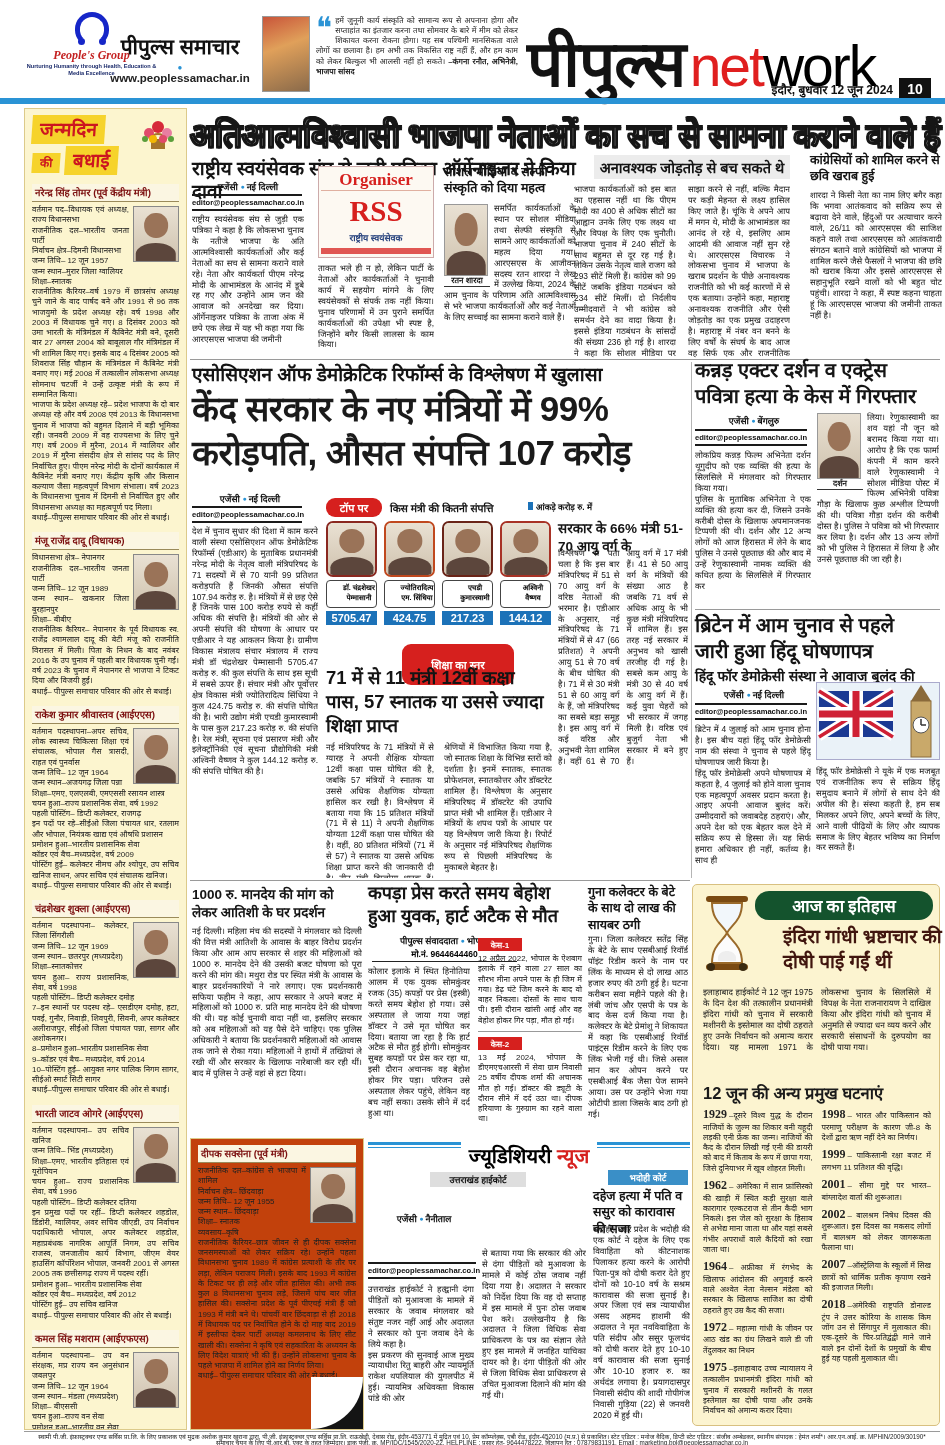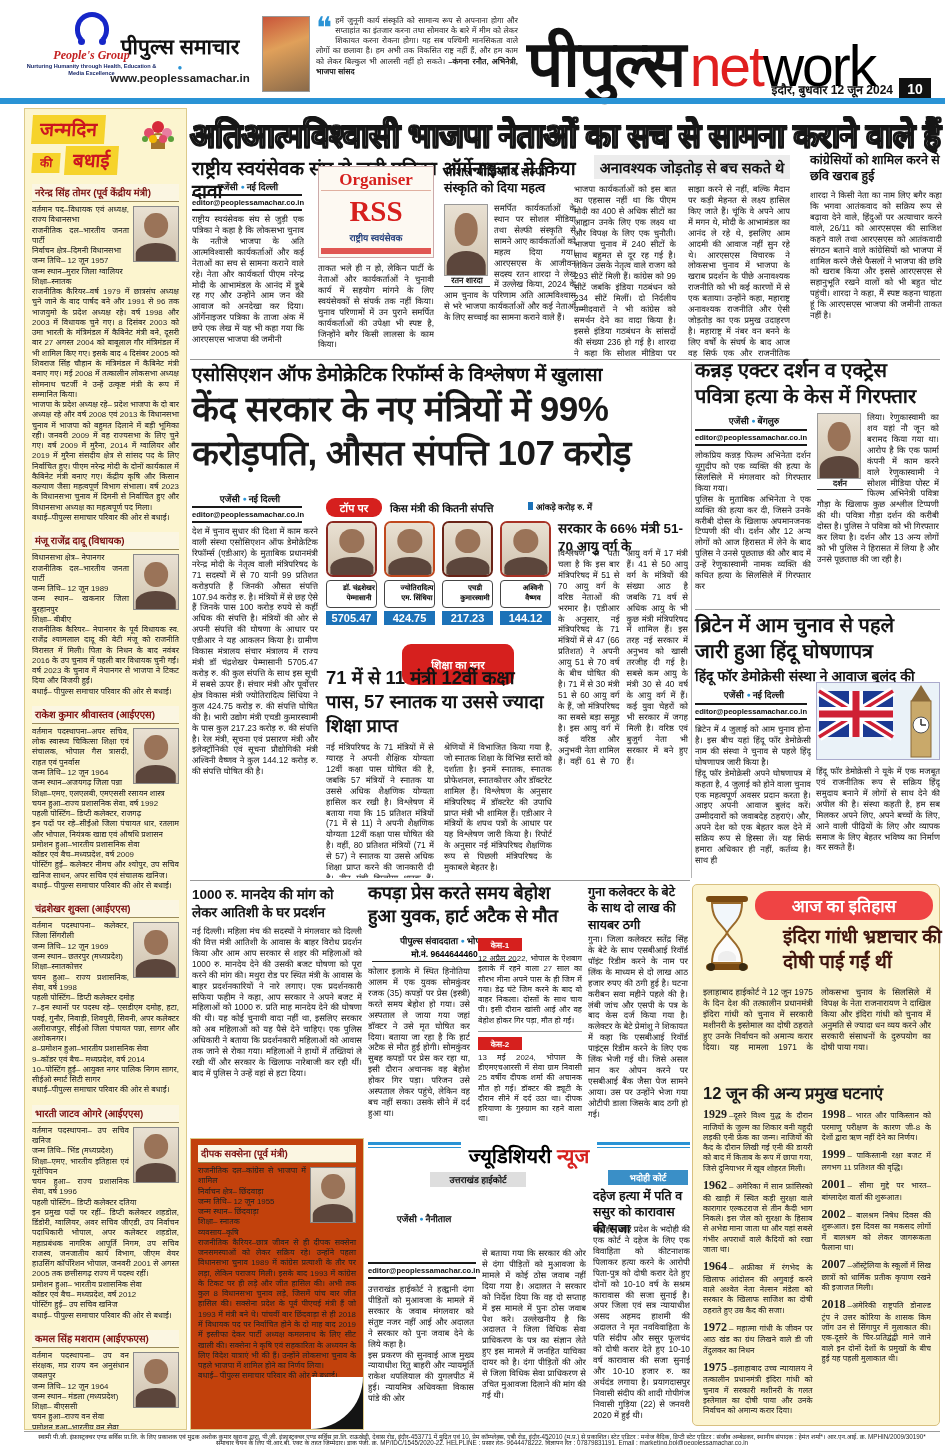--- a/index.html
+++ b/index.html
@@ -76,21 +76,21 @@
   .m-row { display:flex; gap:7px; }
   .m-cell { width:51px; }
   .m-photo { width:51px; height:56px; border:2px solid #b03a2e; border-radius:7px; overflow:hidden; background:#eee; }
   .m-name { border:1px solid #444; border-radius:4px; font-size:7.2px; font-weight:bold; text-align:center; height:28px; margin-top:3px; padding-top:2px; line-height:1.45; overflow:hidden;padding-left:15px; }
   .m-val { background:#1c72b8; color:#fff; font-size:11px; font-weight:bold; text-align:center; margin-top:3px; padding:1px 0; }
 
   .two-col { column-count:2; column-gap:8px; }
 
   
   .hist-box { background:#fcf4d0; border:1px solid #d8c080; border-radius:5px; }
-  .hist-head { position:absolute; background:#ef4444; color:#fff; font-weight:800; font-size:17px; text-align:center; border-radius:14px; padding:3px 0; }
+  .hist-head { position:absolute; background:#14532d; color:#fff; font-weight:800; font-size:17px; text-align:center; border-radius:14px; padding:3px 0;font-family:Liberation Serif, serif; }
   .hist-hl { font-size:19px; font-weight:800; color:#40150e; line-height:1.3; }
   .hist-sub { font-size:16.5px; font-weight:800; color:#1a1a1a; }
   .hist-ev { break-inside:avoid; margin-bottom:4px; font-size:7.9px; line-height:1.3; text-align:justify; color:#222; }
   .ev-year { font-family:"Liberation Serif",serif; font-size:12px; font-weight:bold; margin-right:2px; }
 
   .case-chip { background:#d6201e; color:#fff; font-size:8px; font-weight:bold; text-align:center; width:44px; padding:1px 0; }
   .case-txt { font-size:7.9px; line-height:1.3; text-align:justify; color:#222; margin-top:3px; }
 
   
   .jud-wrap { display:flex; align-items:flex-start; gap:8px; }

